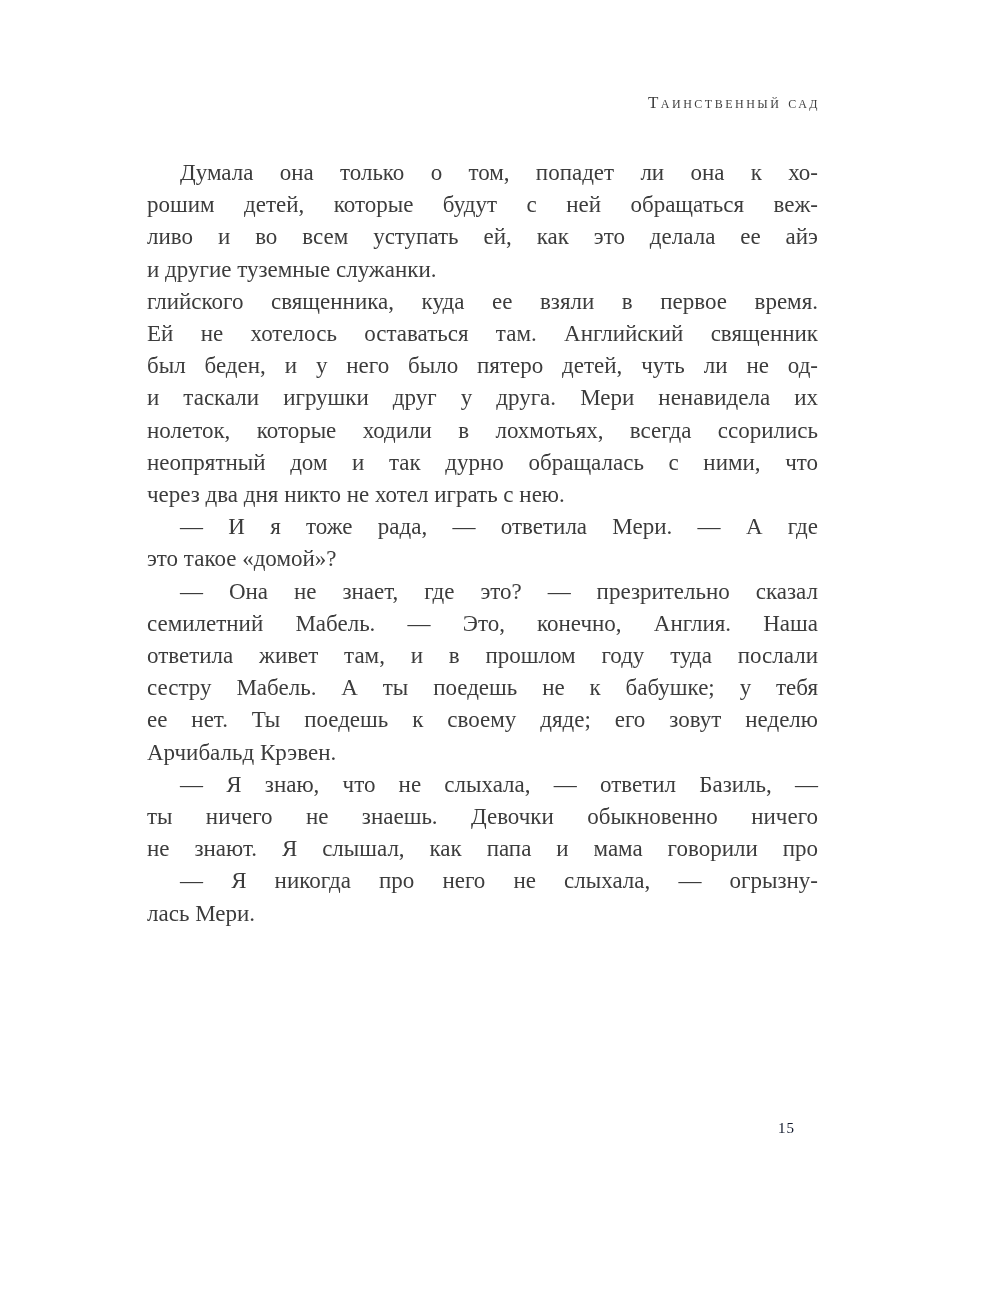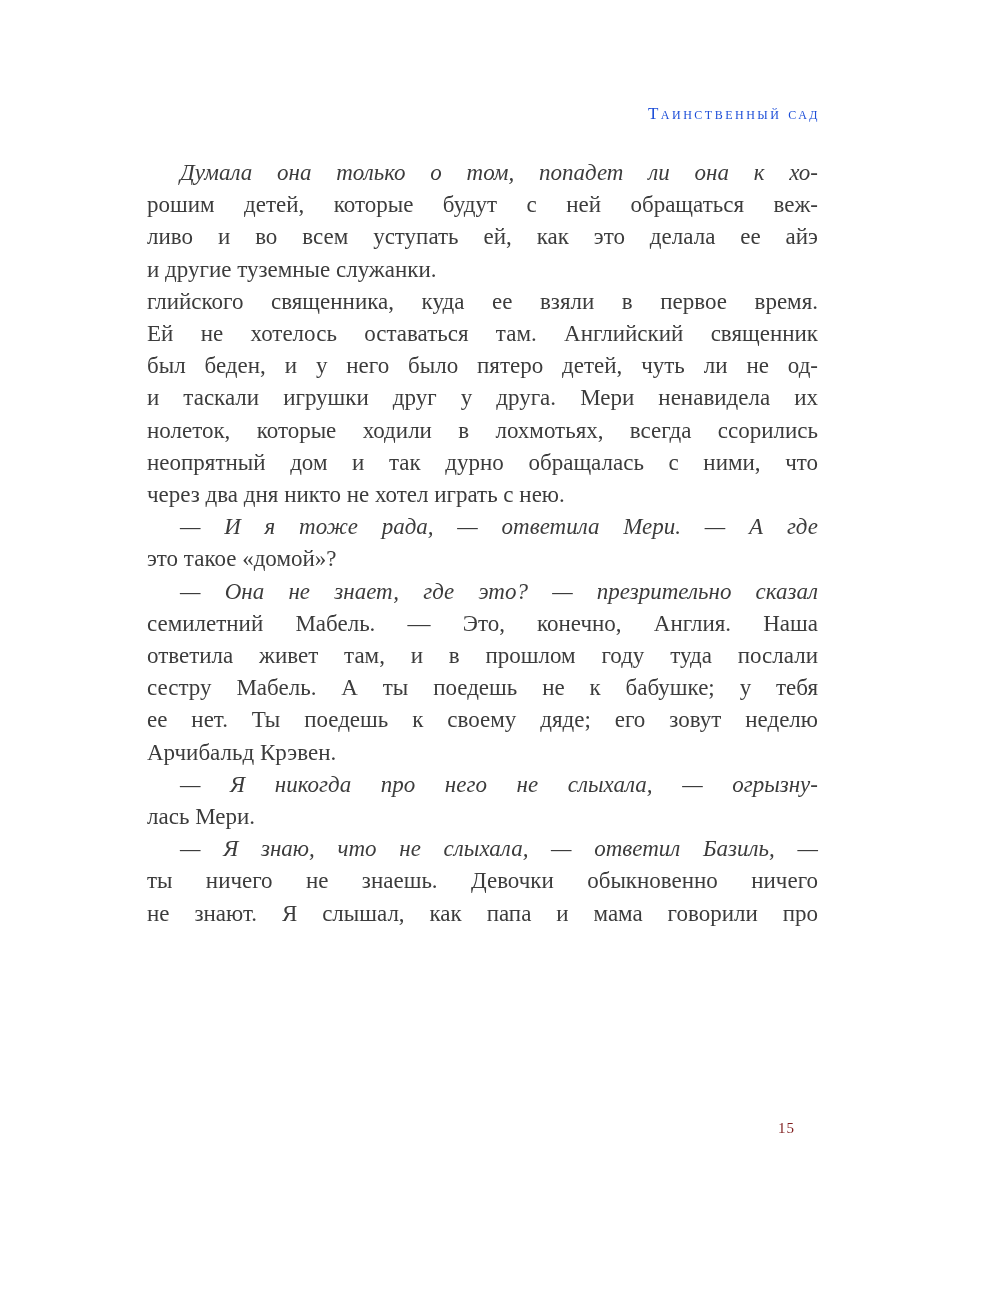--- a/index.html
+++ b/index.html
@@ -10,26 +10,26 @@
   .page {
     position: relative;
     width: 1000px;
     height: 1300px;
     background: #ffffff;
     overflow: hidden;
     font-family: "Liberation Serif", "DejaVu Serif", serif;
   }
   .running-header {
     position: absolute;
-    top: 104px;
+    top: 93px;
     right: 180px;
     font-variant: small-caps;
     font-size: 17px;
     letter-spacing: 2.5px;
-    color: #1d4ed8;
+    color: #404040;
     white-space: nowrap;
   }
   .text-block {
     position: absolute;
     left: 147px;
     top: 157px;
     width: 671px;
     font-size: 23px;
     line-height: 32.2px;
     color: #3c3c3c;
@@ -42,28 +42,27 @@
     text-align-last: left;
     white-space: nowrap;
     overflow: visible;
   }
   .line.just {
     white-space: normal;
     text-align-last: justify;
   }
   .line.indent {
     text-indent: 33px;
-    font-style: italic;
   }
   .page-number {
     position: absolute;
     top: 1120px;
     left: 778px;
     font-size: 15px;
-    color: #7f1d1d;
+    color: #0f172a;
     letter-spacing: 1px;
   }
 </style>
 </head>
 <body>
 
 <div class="page">
   <div class="running-header">Таинственный сад</div>
 
   <div class="text-block">
@@ -88,24 +87,24 @@
       </div>
       <div class="paragraph">
         <div class="line indent just">— Она не знает, где это? — презрительно сказал</div>
         <div class="line just">семилетний Мабель. — Это, конечно, Англия. Наша</div>
         <div class="line just">ответила живет там, и в прошлом году туда послали</div>
         <div class="line just">сестру Мабель. А ты поедешь не к бабушке; у тебя</div>
         <div class="line just">ее нет. Ты поедешь к своему дяде; его зовут неделю</div>
         <div class="line">Арчибальд Крэвен.</div>
       </div>
       <div class="paragraph">
-        <div class="line indent just">— Я никогда про него не слыхала, — огрызну-</div>
-        <div class="line">лась Мери.</div>
-      </div>
-      <div class="paragraph">
         <div class="line indent just">— Я знаю, что не слыхала, — ответил Базиль, —</div>
         <div class="line just">ты ничего не знаешь. Девочки обыкновенно ничего</div>
         <div class="line just">не знают. Я слышал, как папа и мама говорили про</div>
+      </div>
+      <div class="paragraph">
+        <div class="line indent just">— Я никогда про него не слыхала, — огрызну-</div>
+        <div class="line">лась Мери.</div>
       </div>
     </div>
 
   <div class="page-number">15</div>
 </div>
 
 </body></html>

